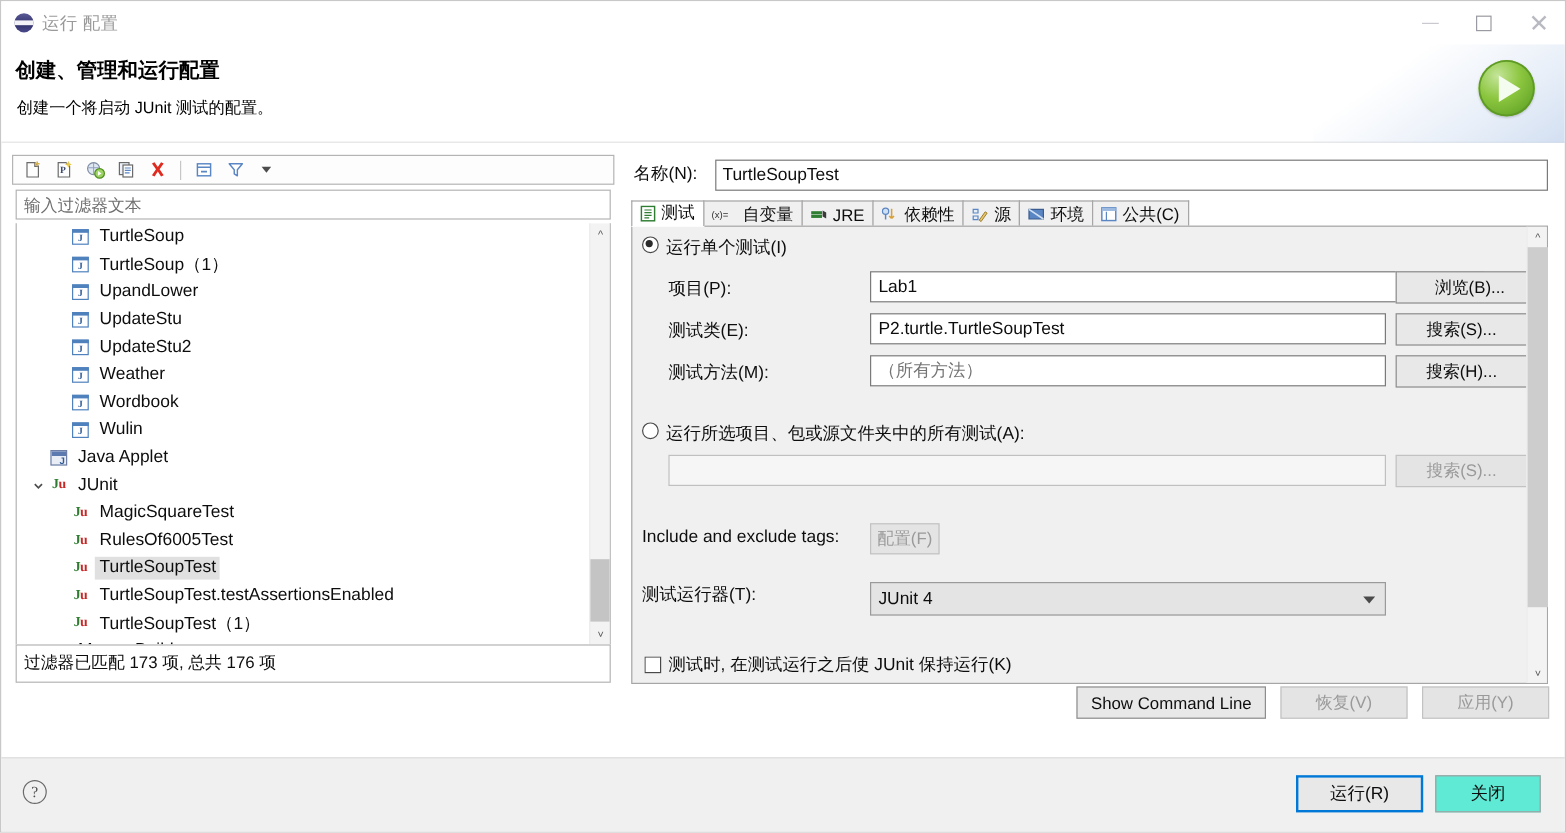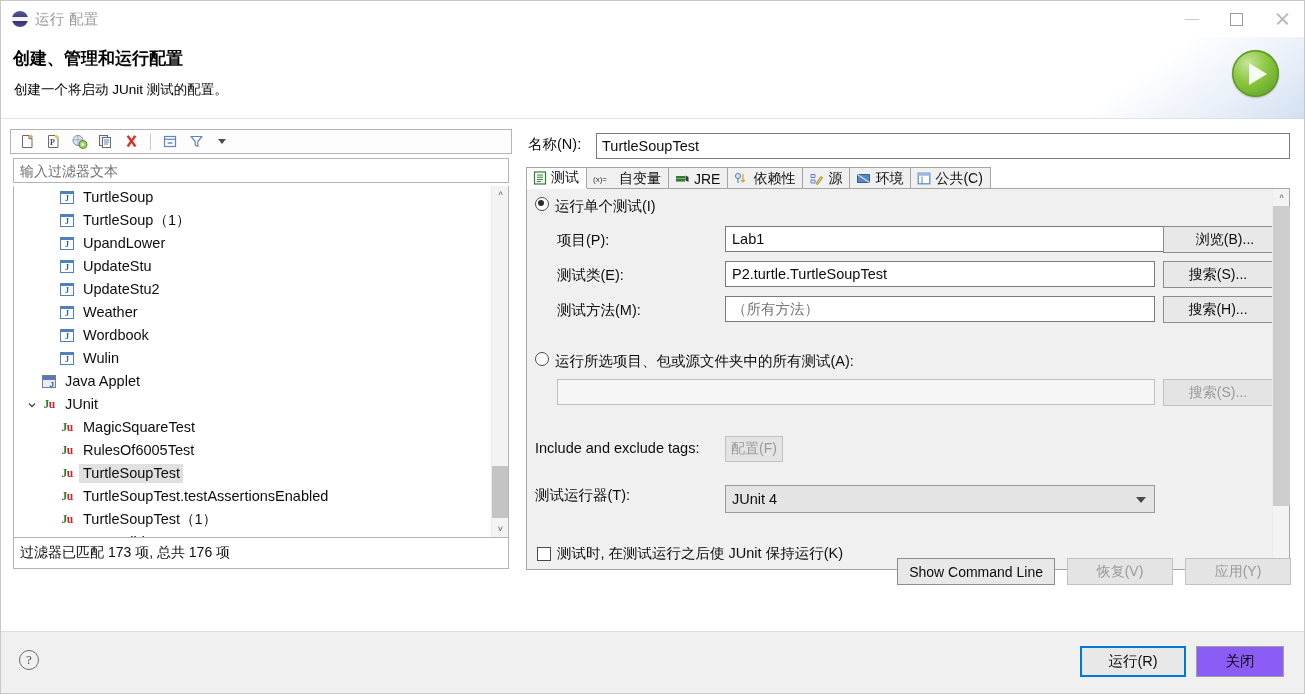--- a/index.html
+++ b/index.html
@@ -245,42 +245,42 @@
   .checkbox { width: 14px; height: 14px; border: 1.4px solid #4a4a4a; background: #fff; flex: 0 0 auto; }
 
   .vscroll {
     position: absolute; right: 0; top: 0; width: 17px; height: 380px; background: #f3f3f3;
     border-left: 1px solid #ebebeb;
   }
   .vscroll .vs-arrow { width: 17px; height: 17px; display: flex; align-items: center; justify-content: center; color: #545454; font-size: 9px; }
   .vscroll .vs-arrow.bottom { position: absolute; bottom: 0; left: 0; }
   .vscroll .vs-thumb { position: absolute; left: 0; top: 17px; width: 17px; height: 300px; background: #cdcdcd; }
 
-  .rp-buttons { position: absolute; right: 4px; top: 429px; display: flex; gap: 12px; }
+  .rp-buttons { position: absolute; right: 4px; top: 443px; display: flex; gap: 12px; }
   .rp-buttons .btn { padding: 0 11px; }
 
   
   .footer {
     position: absolute; left: 0; top: 630px; width: 1303px; height: 62px;
     background: #f0f0f0; border-top: 1px solid #dcdcdc;
   }
   .help-icon {
     position: absolute; left: 18px; top: 18px; width: 20px; height: 20px;
     border-radius: 50%; border: 1.5px solid #6a6a6a; color: #4a4a4a;
     font-size: 13px; display: flex; align-items: center; justify-content: center;
     font-family: "Liberation Serif", serif;
   }
   .footer-buttons { position: absolute; right: 20px; top: 14px; display: flex; gap: 10px; }
   .btn-primary {
     width: 106px; height: 31px; border: 2px solid #0078d7; background: #e8e8e8;
     font-size: 14.5px; color: #0d0d0d;
     display: flex; align-items: center; justify-content: center;
   }
   .btn-normal {
-    width: 88px; height: 31px; border: 1px solid #a0a0a0; background: #8b5cf6;
+    width: 88px; height: 31px; border: 1px solid #a0a0a0; background: #5eead4;
     font-size: 14.5px; color: #0d0d0d;
     display: flex; align-items: center; justify-content: center;
   }
 </style>
 </head>
 <body>
 
 <div id="root">
 
   <div class="titlebar">

